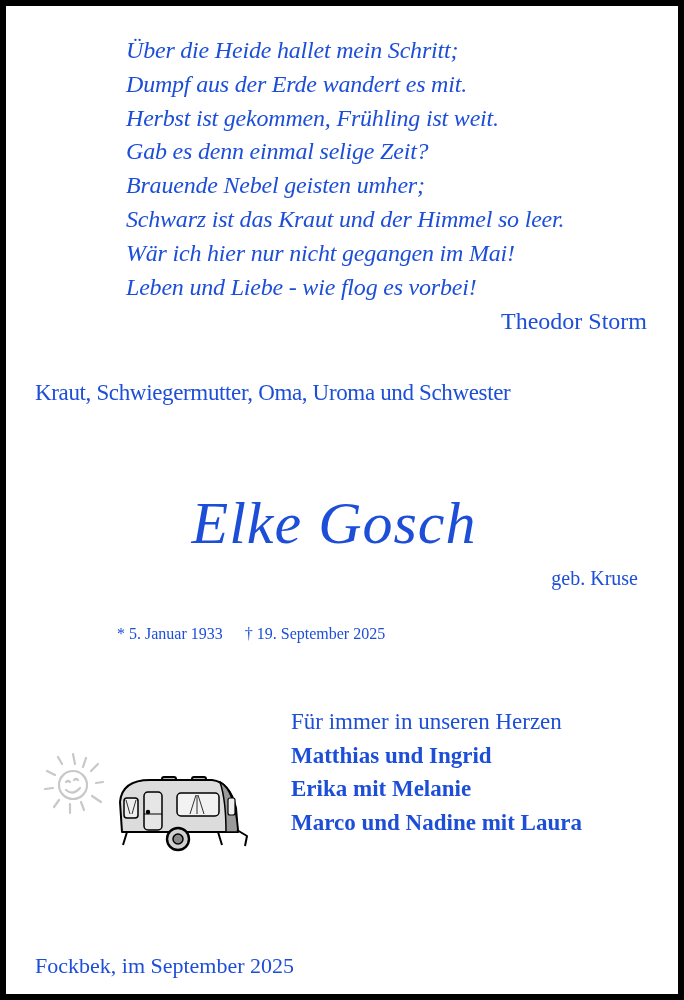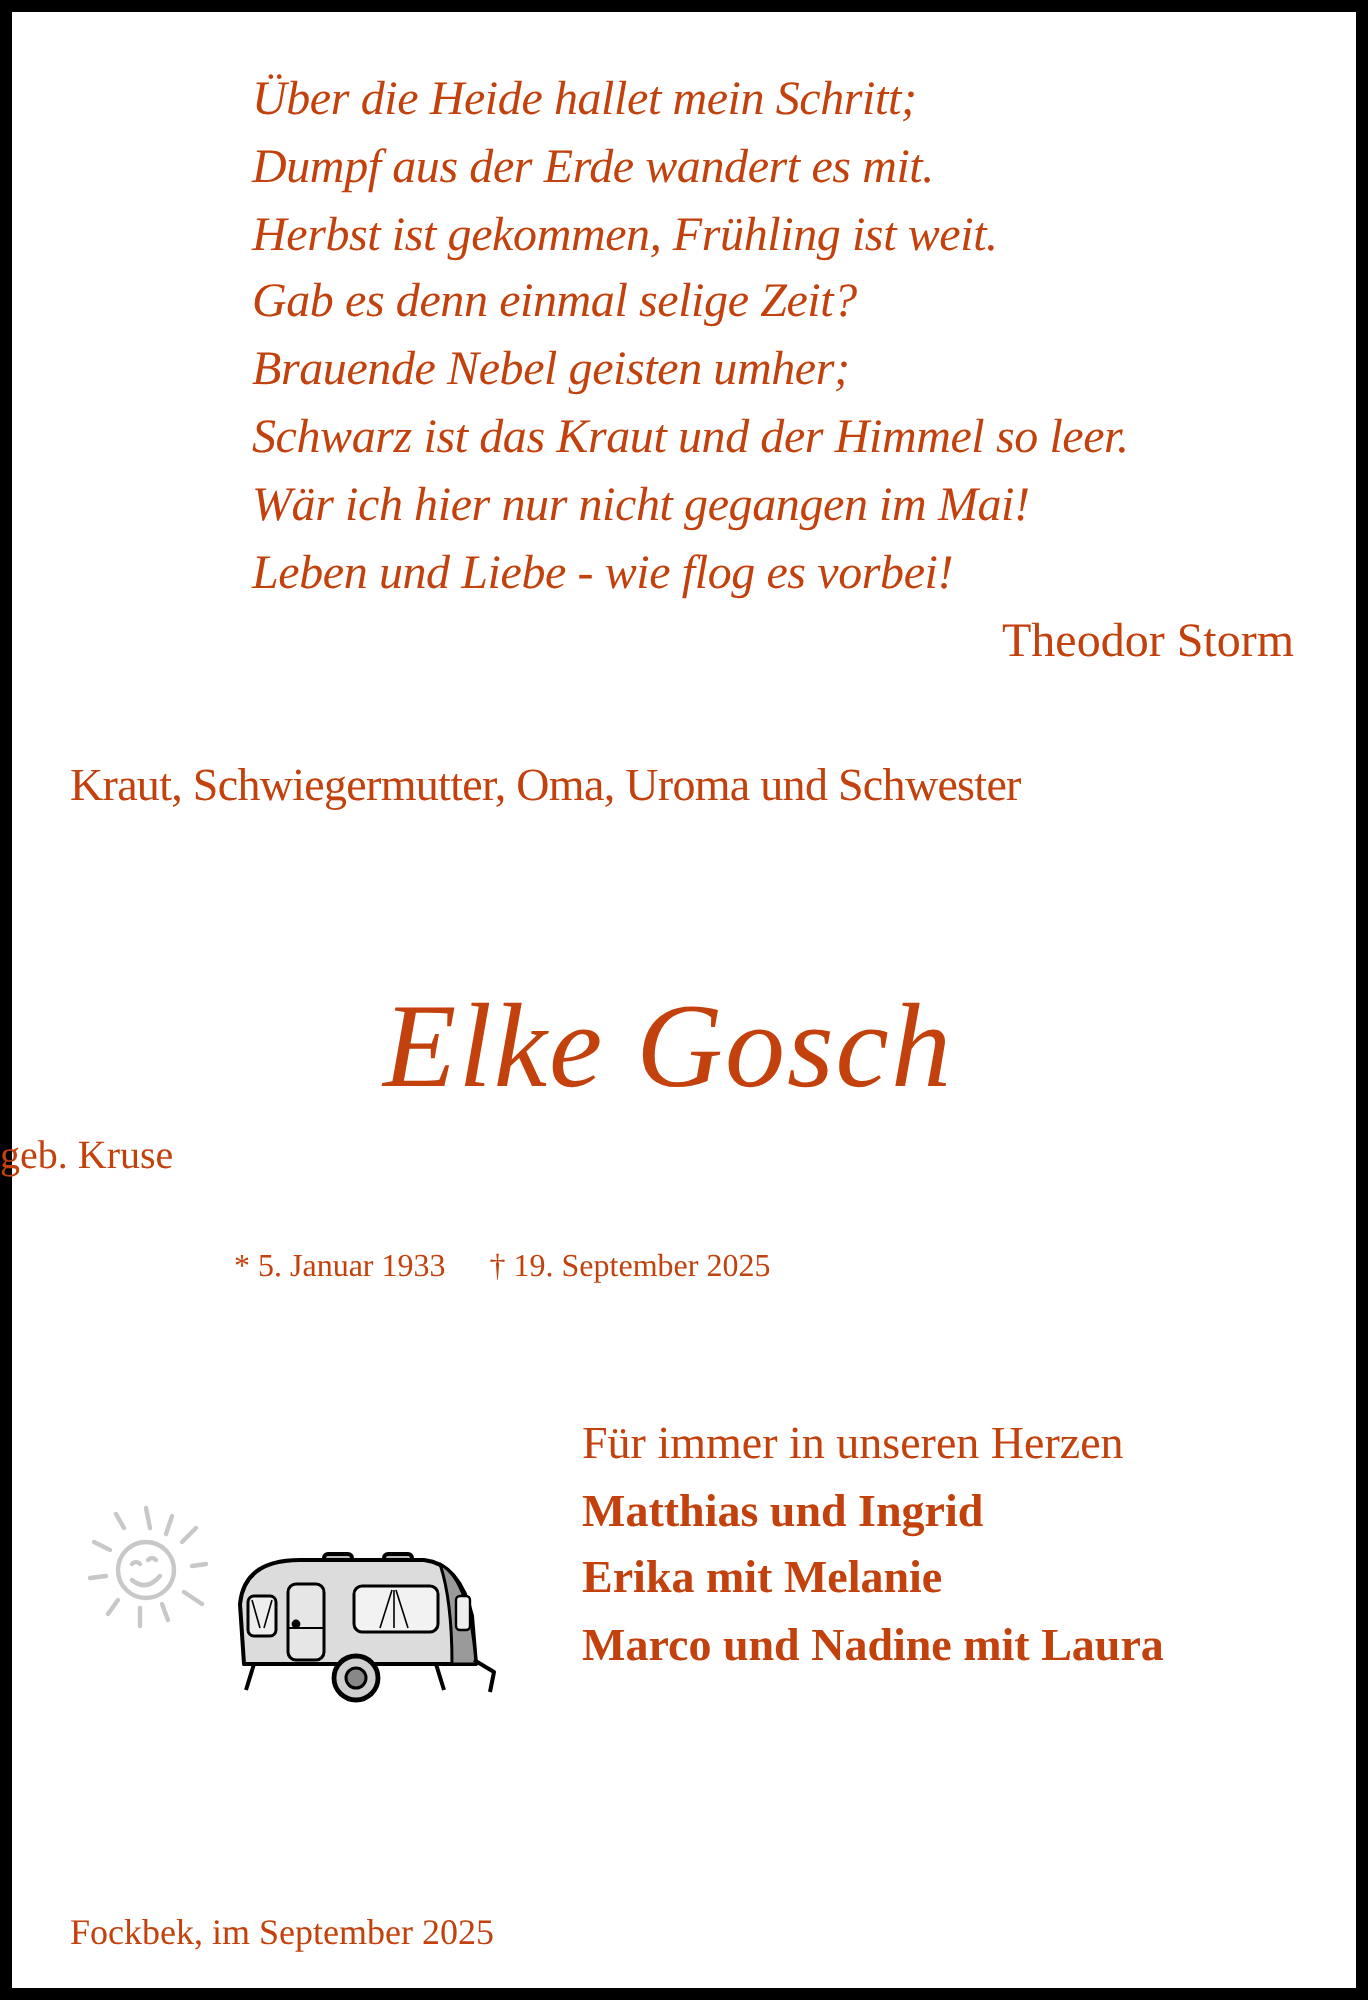--- a/index.html
+++ b/index.html
@@ -4,21 +4,21 @@
 <style>
   html, body { margin: 0; padding: 0; background: #ffffff; }
   body { width: 684px; height: 1000px; position: relative; overflow: hidden; }
   .frame {
     position: absolute; left: 0; top: 0;
     width: 684px; height: 1000px;
     box-sizing: border-box;
     border: 6px solid #000000;
     background: #ffffff;
   }
-  .serif { font-family: "Liberation Serif", "DejaVu Serif", serif; color: #c2410c; }
+  .serif { font-family: "Liberation Serif", "DejaVu Serif", serif; color: #1d4ed8; }
   .poem {
     position: absolute; left: 126px; top: 34px;
     font-style: italic; font-size: 24px; line-height: 33.8px;
     letter-spacing: -0.2px;
   }
   .poem .line { white-space: nowrap; }
   .author {
     position: absolute; right: 37px; top: 307px;
     font-size: 24px; line-height: 28px; white-space: nowrap; font-family: Liberation Serif, serif;
   }
@@ -28,36 +28,36 @@
     text-align: justify; text-align-last: justify;
   }
   .intro .l2 { text-align-last: left; letter-spacing: -0.35px; }
   .name {
     position: absolute; left: 0; width: 668px; top: 487px;
     text-align: center; font-style: italic; font-size: 60px; line-height: 72px;
     letter-spacing: 1px;
   }
   .nee {
     position: absolute; left: 0; width: 594px; top: 564px;
-    text-align: left; font-size: 20px; line-height: 28px;
+    text-align: right; font-size: 20px; line-height: 28px; padding-left: 44px;
   }
   .dates {
     position: absolute; left: 117px; top: 618px;
     font-size: 16px; line-height: 32px; white-space: nowrap;
   }
   .dates .gap { display: inline-block; width: 22px; }
   .family {
     position: absolute; left: 291px; top: 705px;
     font-size: 23px; line-height: 33.7px; white-space: nowrap;
   }
   .family .bold { font-weight: bold; }
   .illustration { position: absolute; left: 40px; top: 750px; width: 210px; height: 115px; }
   .footer {
     position: absolute; left: 35px; top: 951px;
-    font-size: 18px; line-height: 30px; white-space: nowrap;
+    font-size: 22px; line-height: 30px; white-space: nowrap;
   }
 </style>
 </head>
 <body>
 
 <div class="frame"></div>
 
 <div class="poem serif">
   <div class="line">Über die Heide hallet mein Schritt;</div>
   <div class="line">Dumpf aus der Erde wandert es mit.</div>

